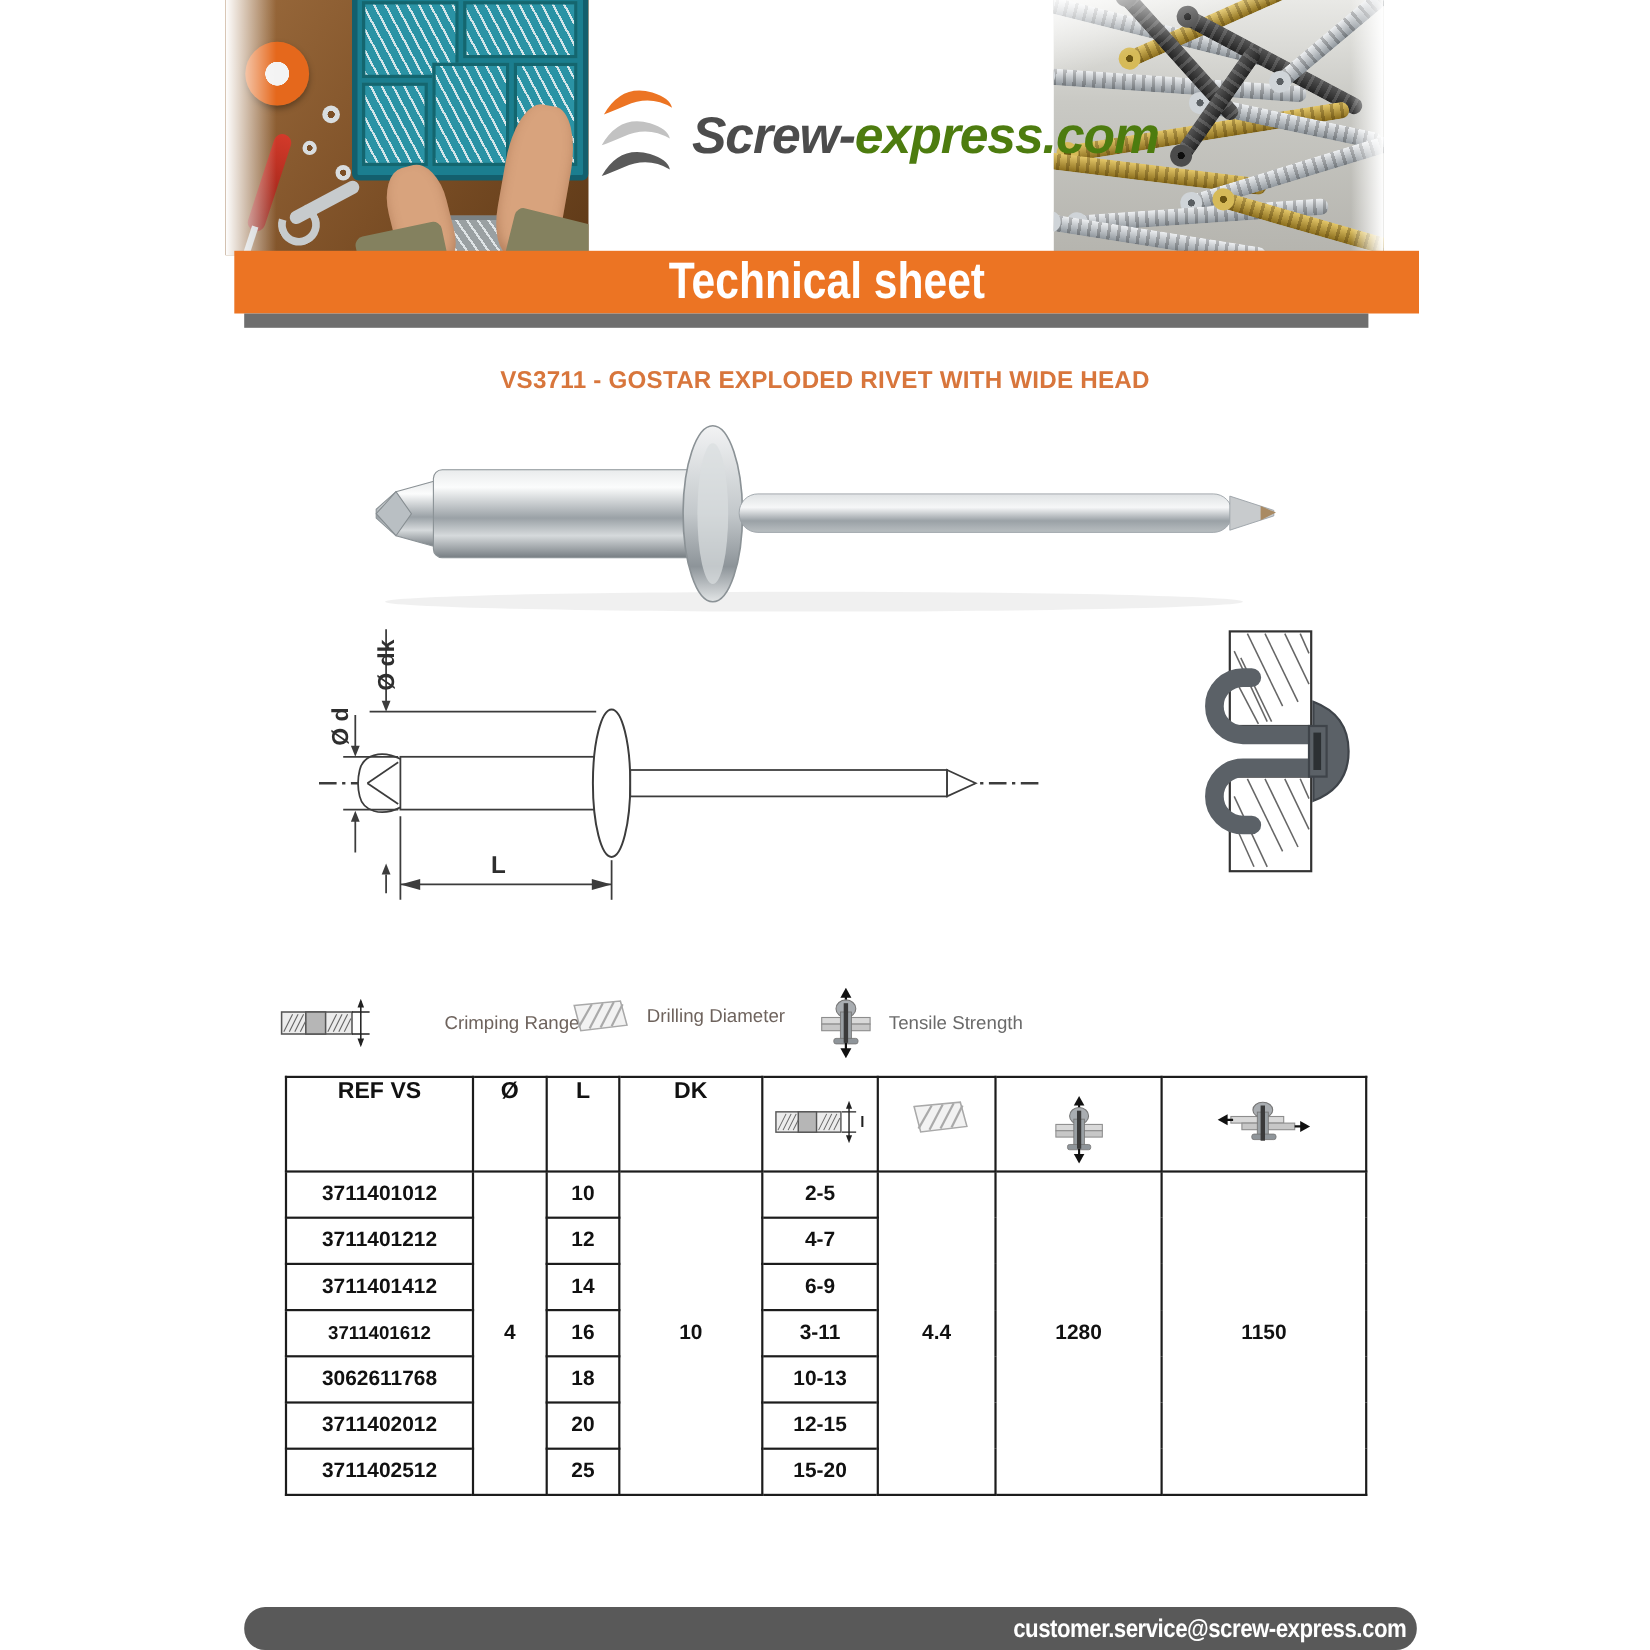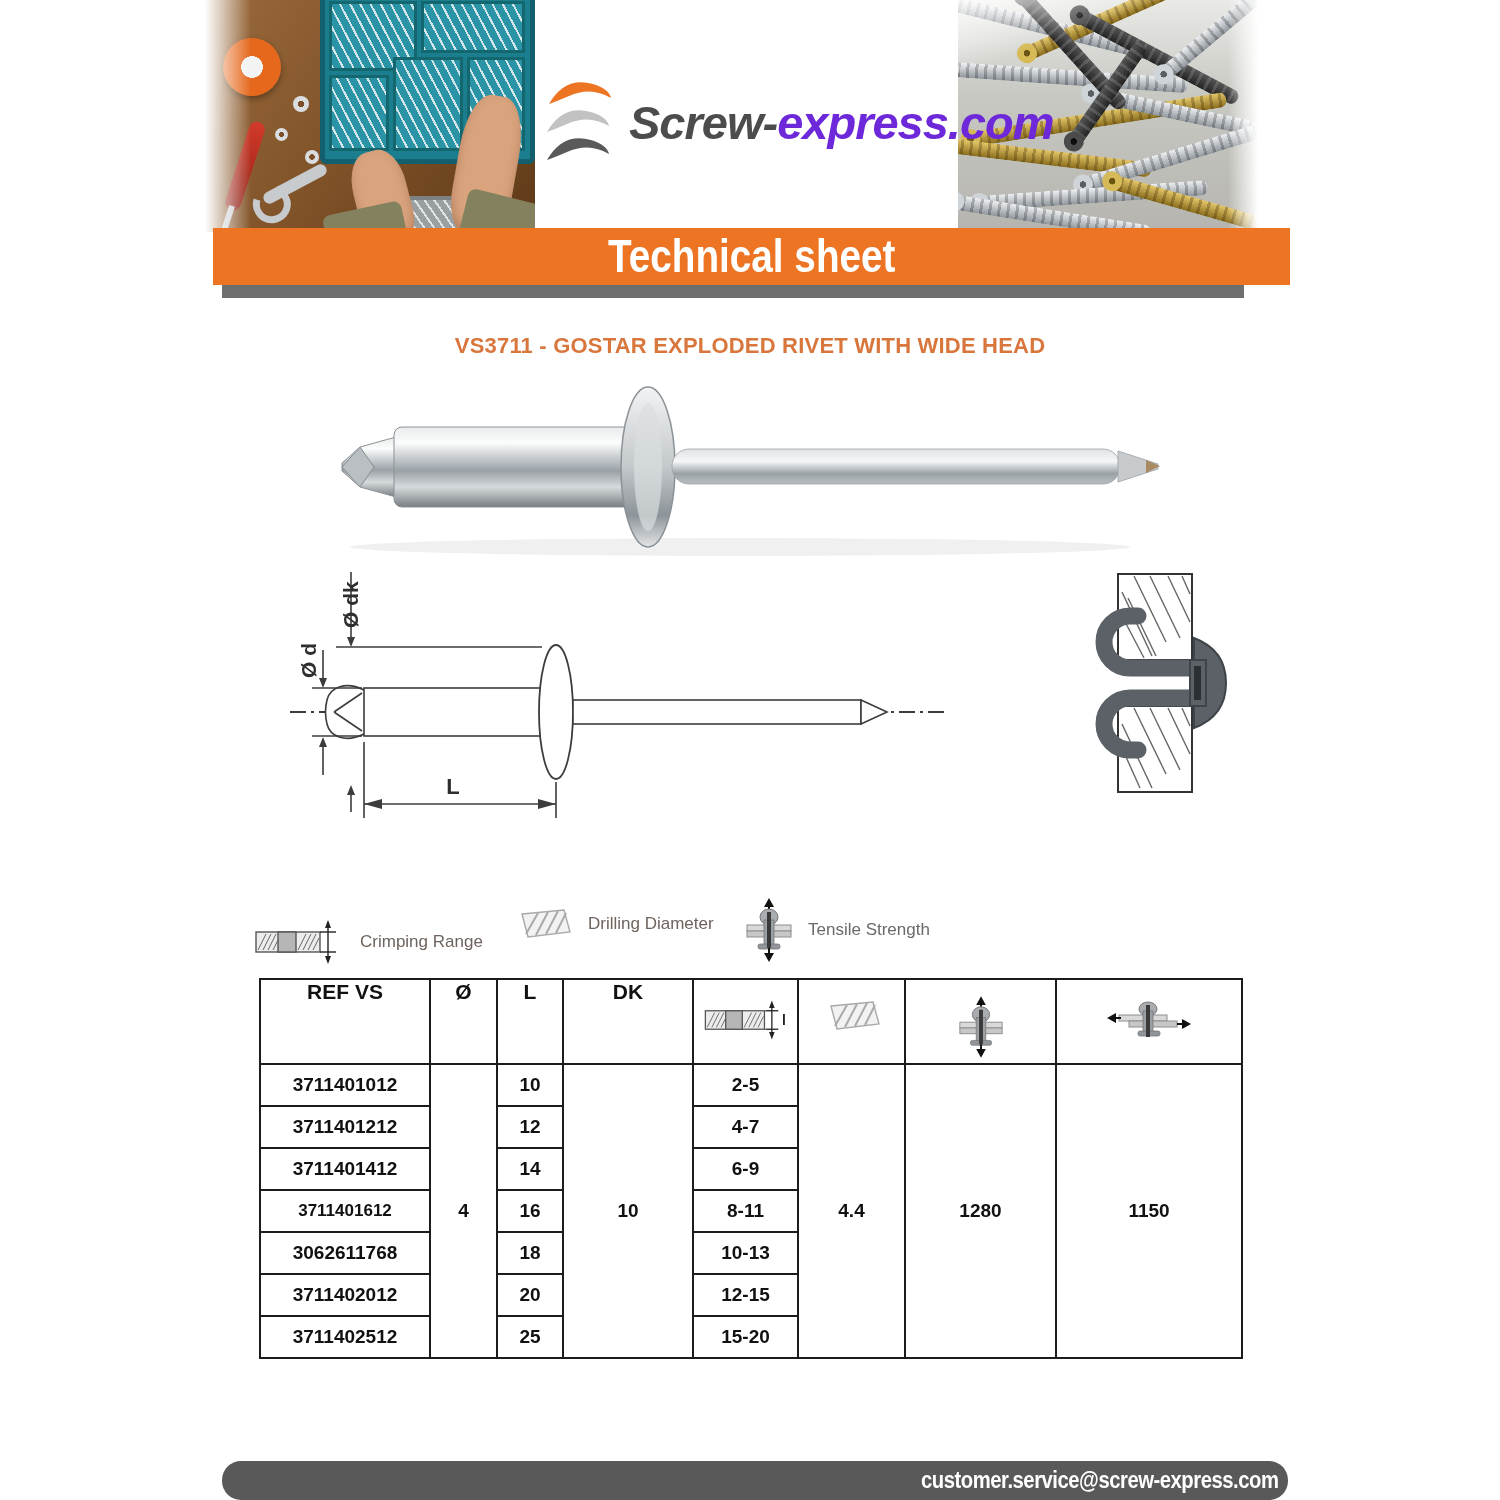--- a/index.html
+++ b/index.html
@@ -55,42 +55,42 @@
   .s7{left:-16px;top:150px;width:210px;transform:rotate(7deg);} .s8{left:120px;top:150px;width:190px;transform:rotate(-17deg);}
   .s9{left:20px;top:188px;width:230px;transform:rotate(-4deg);} .s10{left:150px;top:196px;width:160px;transform:rotate(16deg);}
   .s11{left:40px;top:44px;width:150px;transform:rotate(48deg);} .s12{left:190px;top:26px;width:130px;transform:rotate(-40deg);}
   .s13{left:-6px;top:210px;width:200px;transform:rotate(9deg);} .s14{left:90px;top:86px;width:120px;transform:rotate(-55deg);}
 
   
   .logo { position:absolute; left:545px; top:62px; width:420px; height:120px; display:flex; align-items:center; }
   .logo-swoosh { width:74px; height:96px; flex:0 0 auto; margin-right:10px; }
   .logo-text { font-size:47px; font-weight:bold; letter-spacing:-1px; white-space:nowrap; }
   .brand-dark { color:#4c4c4c;font-style:italic; }
-  .brand-orange { color:#6d28d9; font-style:italic; }
+  .brand-orange { color:#4d7c0f; font-style:italic; }
 
   
   .banner { position:absolute; left:213px; top:228px; width:1077px; height:57px; background:#ec7423;
      display:flex; align-items:center; justify-content:center; }
   .banner-title { color:#ffffff; font-size:43px; font-weight:bold; letter-spacing:0px; transform:scale(0.9,1.08); }
   .banner-shadow { position:absolute; left:222px; top:285px; width:1022px; height:13px; background:#6e6e6e; }
 
   
   .product-title { position:absolute; left:0; top:333px; width:1500px; text-align:center;
      color:#d8763c; font-size:22px; font-weight:bold; letter-spacing:0.2px; }
 
   
   .photo-rivet { position:absolute; left:300px; top:375px; }
   .drawing { position:absolute; left:272px; top:550px; }
   .installed { position:absolute; left:1048px; top:568px; }
 
   
   .legend { position:absolute; left:250px; top:898px; width:1010px; height:64px; }
   .legend-item { position:absolute; display:flex; align-items:center; }
   .legend-label { font-size:17px; color:#6e635d; margin-left:14px; white-space:nowrap; }
-  .li1{left:4px;top:18px;} .li2{left:262px;top:6px;} .li3{left:494px;top:0px;} .li4{left:724px;top:0px;}
+  .li1{left:4px;top:6px;gap:44px;} .li2{left:262px;top:6px;} .li3{left:494px;top:0px;} .li4{left:724px;top:0px;}
   .li3 .legend-label, .li4 .legend-label { color:#6a6a6a; }
 
   
   .spec-table { position:absolute; left:259px; top:978px; border-collapse:collapse; table-layout:fixed; background:#fff; }
   .spec-table th, .spec-table td { border:2px solid #1c1c1c; text-align:center; font-weight:bold; color:#111; }
   .spec-table th { height:82px; vertical-align:top; font-size:21px; }
   .spec-table td { height:42px; font-size:19px;margin-top:12px; }
   .spec-table .iconcell { vertical-align:top; padding-top:16px; }
 
   
@@ -412,21 +412,21 @@
       <td>4-7</td>
     </tr>
     <tr>
       <td>3711401412</td>
       <td>14</td>
       <td>6-9</td>
     </tr>
     <tr>
       <td style="font-size:17px;">3711401612</td>
       <td>16</td>
-      <td>8-11</td>
+      <td>3-11</td>
     </tr>
     <tr>
       <td>3062611768</td>
       <td>18</td>
       <td>10-13</td>
     </tr>
     <tr>
       <td>3711402012</td>
       <td>20</td>
       <td>12-15</td>

